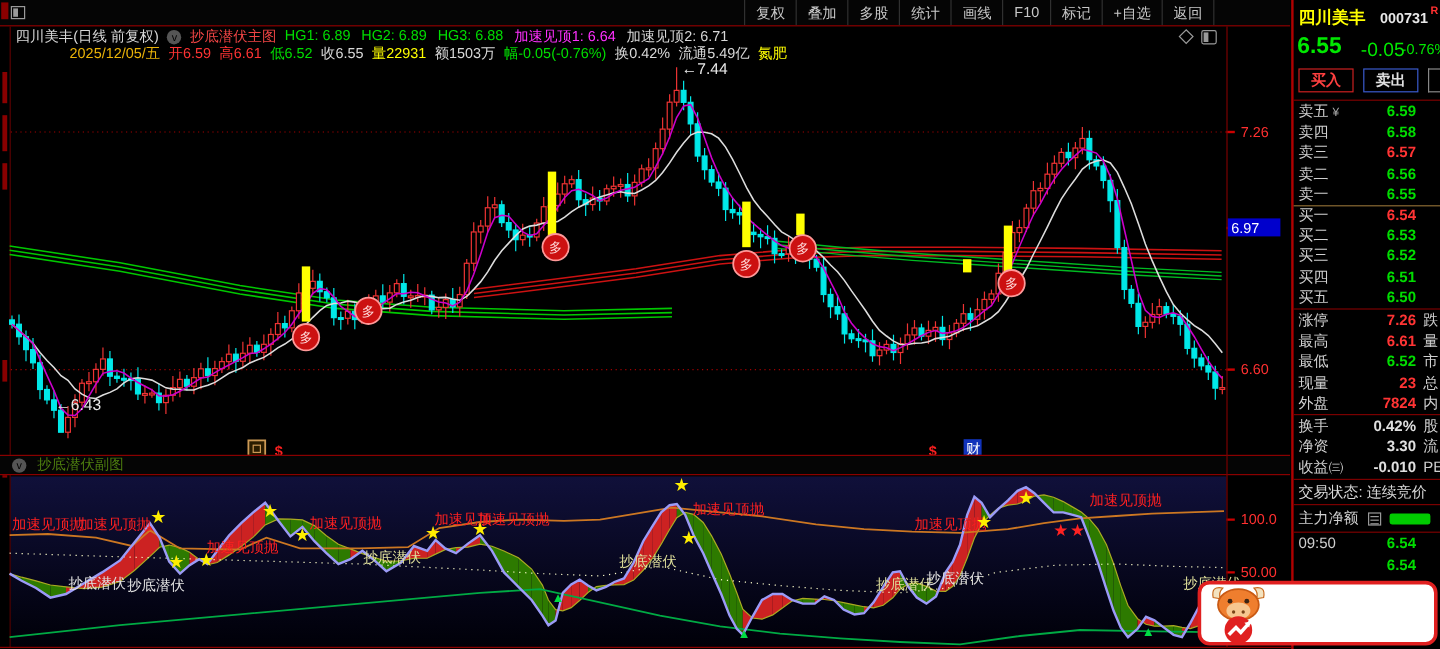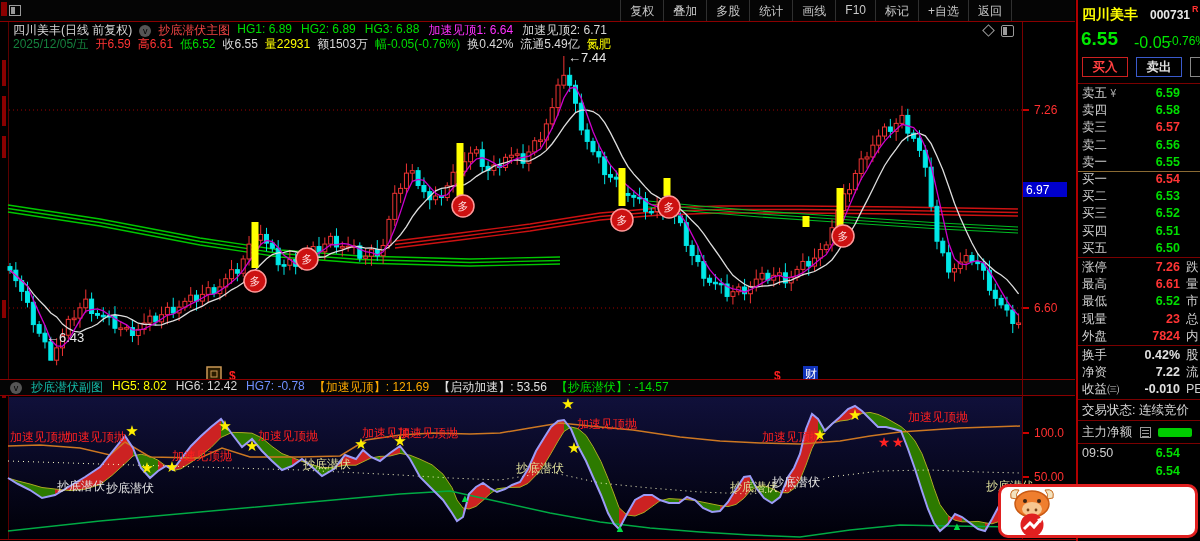--- a/index.html
+++ b/index.html
@@ -694,47 +694,39 @@
     <span style="color:#ef4444;">抄底潜伏主图</span>
     <span id="ind-vals" style="display:flex;gap:9px;">
         <span style="color: rgb(0, 221, 0);">HG1: 6.89</span>
         <span style="color: rgb(0, 221, 0);">HG2: 6.89</span>
         <span style="color: rgb(0, 221, 0);">HG3: 6.88</span>
         <span style="color: rgb(255, 48, 255);">加速见顶1: 6.64</span>
         <span style="color: rgb(216, 216, 216);">加速见顶2: 6.71</span>
       </span>
   </div>
   <div id="info2">
-      <span style="color: #15803d;">2025/12/05/五</span>
+      <span style="color: #eab308; margin-left: 45px;">2025/12/05/五</span>
       <span style="color: rgb(255, 52, 52);">开6.59</span>
       <span style="color: rgb(255, 52, 52);">高6.61</span>
       <span style="color: rgb(0, 221, 0);">低6.52</span>
       <span style="color: rgb(216, 216, 216);">收6.55</span>
       <span style="color: rgb(255, 255, 0);">量22931</span>
       <span style="color: rgb(216, 216, 216);">额1503万</span>
       <span style="color: rgb(0, 221, 0);">幅-0.05(-0.76%)</span>
       <span style="color: rgb(216, 216, 216);">换0.42%</span>
       <span style="color: rgb(216, 216, 216);">流通5.49亿</span>
       <span style="color: rgb(255, 255, 0);">氮肥</span>
     </div>
 
   <span id="ic-diamond"></span>
   <span id="ic-win"></span>
 
   <div id="subhdr">
     <span class="collapse-ic">v</span>
-    <span style="color:#14b8a6;">抄底潜伏副图</span>
-    <span id="sub-vals" style="display:flex;gap:9px;">
-        <span style="color: rgb(255, 255, 0);">HG5: 8.02</span>
-        <span style="color: rgb(216, 216, 216);">HG6: 12.42</span>
-        <span style="color: rgb(112, 144, 255);">HG7: -0.78</span>
-        <span style="color: rgb(255, 170, 0);">【加速见顶】: 121.69</span>
-        <span style="color: rgb(224, 224, 224);">【启动加速】: 53.56</span>
-        <span style="color: rgb(0, 221, 0);">【抄底潜伏】: -14.57</span>
-      </span>
+    <span style="color:#4d7c0f;">抄底潜伏副图</span>
   </div>
 
   <div class="hline" style="left:0;top:539px;width:1076px;height:1px;"></div>
   <div class="vlineb" style="left:1022px;top:22px;width:1px;height:518px;background:#7a0000;"></div>
 
   <div id="panel">
     <span id="p-name">四川美丰</span>
     <span id="p-code">000731</span>
     <span id="p-tag">R</span>
     <span id="p-price">6.55</span>
@@ -813,21 +805,21 @@
           <span class="val2">内</span>
         </div>
         <div class="psep" style="top: 345px;"></div>
         <div class="prow" style="top: 347px;">
           <span class="lab">换手</span>
           <span class="val w">0.42%</span>
           <span class="val2">股</span>
         </div>
         <div class="prow" style="top: 364.2px;">
           <span class="lab">净资</span>
-          <span class="val w">7.22</span>
+          <span class="val w">3.30</span>
           <span class="val2">流</span>
         </div>
         <div class="prow" style="top: 381.4px;">
           <span class="lab">收益㈢</span>
           <span class="val w">-0.010</span>
           <span class="val2">PE</span>
         </div>
         <div class="psep" style="top: 399px;"></div>
         <div class="psep" style="top: 420px;"></div>
         <div class="psep" style="top: 443px;"></div>

